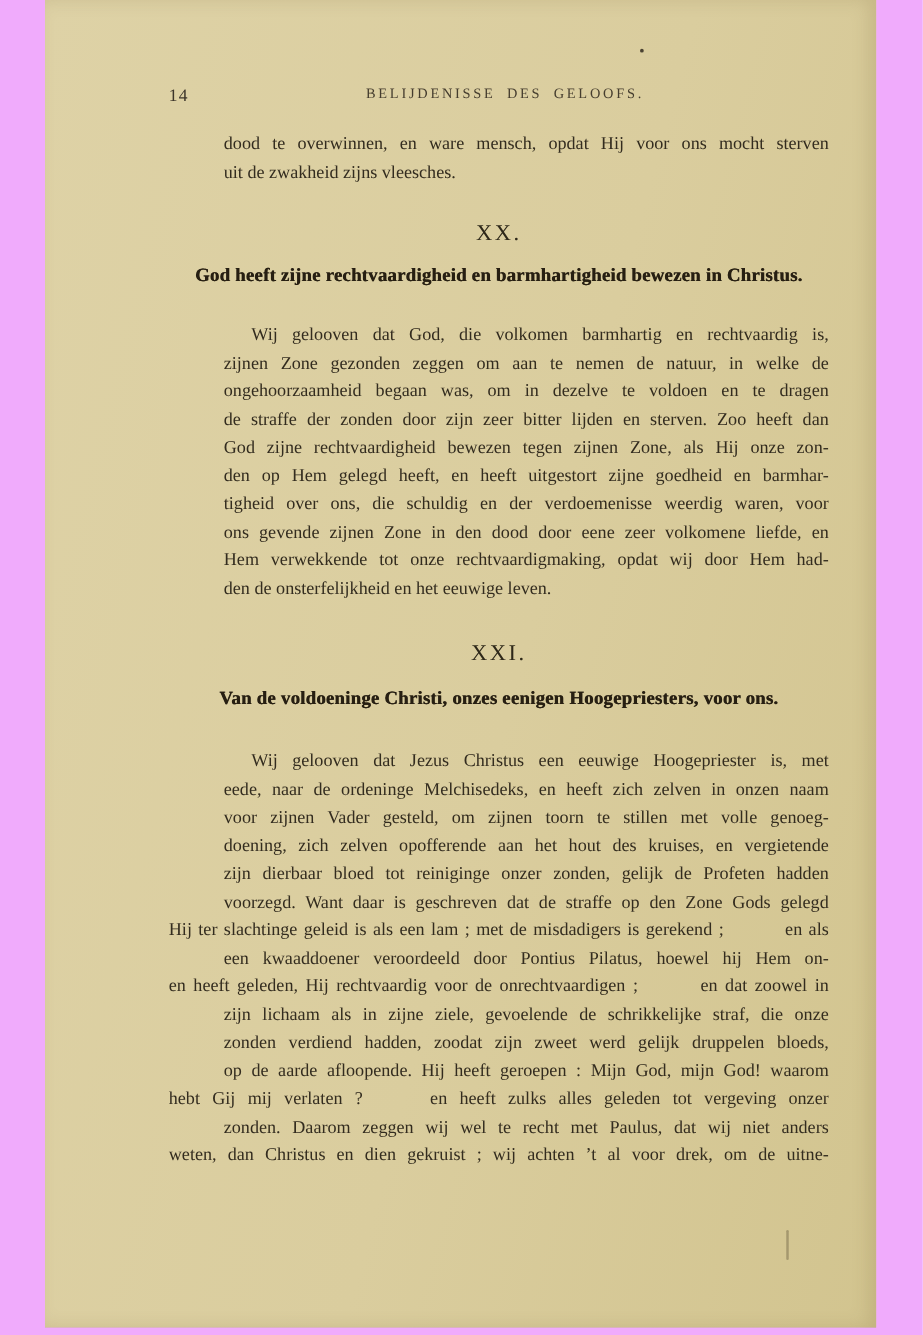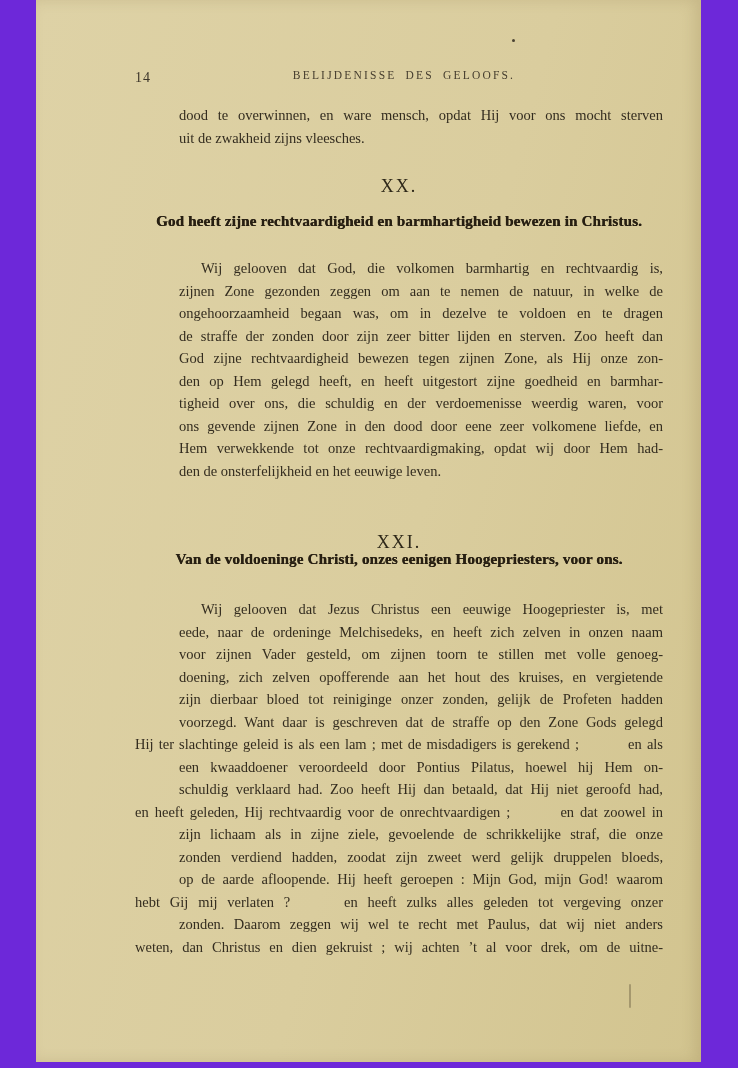--- a/index.html
+++ b/index.html
@@ -5,21 +5,21 @@
   html, body { margin: 0; padding: 0; }
   body {
     width: 738px; height: 1068px;
     background: #ffffff;
     font-family: "Liberation Serif", "DejaVu Serif", serif;
   }
   .viewport {
     position: relative;
     width: 738px; height: 1068px;
     overflow: hidden;
-    background: #6d28d9;
+    background: #f0abfc;
   }
   
   .paper {
     position: absolute;
     left: 36px; top: 0;
     width: 665px; height: 1062px;
     background: linear-gradient(105deg, #ded2a6 0%, #dacd9e 55%, #d2c48f 100%);
     box-shadow: inset -6px 0 14px rgba(120,100,55,0.18);
   }
 
@@ -53,21 +53,21 @@
   .line { text-align: justify; height: 22.5px; overflow: hidden; }
   .line.j { text-align-last: justify; }
   .line.ind { text-indent: 22px; }
   .line .italic { }
   .line .roman { font-style: normal; margin-left: 44px; }
 
   .cont-para   { top: 104px; }
   .secnum-xx   { top: 176px; }
   .sectitle-xx { top: 213px; }
   .para-xx     { top: 257px; }
-  .secnum-xxi  { top: 532px; }
+  .secnum-xxi  { top: 512px; }
   .sectitle-xxi{ top: 551px; }
   .para-xxi    { top: 598px; }
 
   .secnum {
     position: absolute; left: 99px; width: 528px;
     text-align: center;
     font-size: 18px;
     letter-spacing: 2px;
     color: #2e2819;
   }
@@ -132,21 +132,20 @@
     <div class="sectitle sectitle-xxi">Van de voldoeninge Christi, onzes eenigen Hoogepriesters, voor ons.</div>
     <div class="textcol para-xxi">
         <div class="line j ind"><span class="roman">Wij gelooven dat Jezus Christus een eeuwige Hoogepriester is, met</span></div>
         <div class="line j"><span class="roman">eede, naar de ordeninge Melchisedeks, en heeft zich zelven in onzen naam</span></div>
         <div class="line j"><span class="roman">voor zijnen Vader gesteld, om zijnen toorn te stillen met volle genoeg-</span></div>
         <div class="line j"><span class="roman">doening, zich zelven opofferende aan het hout des kruises, en vergietende</span></div>
         <div class="line j"><span class="roman">zijn dierbaar bloed tot reiniginge onzer zonden, gelijk de Profeten hadden</span></div>
         <div class="line j"><span class="roman">voorzegd. Want daar is geschreven </span><span class="italic">dat de straffe op den Zone Gods gelegd</span></div>
         <div class="line j"><span class="italic">Hij ter slachtinge geleid is als een lam ; met de misdadigers is gerekend ;</span><span class="roman"> en als</span></div>
         <div class="line j"><span class="roman">een kwaaddoener veroordeeld door Pontius Pilatus, hoewel hij Hem on-</span></div>
-        <div class="line j"><span class="roman">schuldig verklaard had. </span><span class="italic">Zoo heeft Hij dan betaald, dat Hij niet geroofd had,</span></div>
         <div class="line j"><span class="italic">en heeft geleden, Hij rechtvaardig voor de onrechtvaardigen ;</span><span class="roman"> en dat zoowel in</span></div>
         <div class="line j"><span class="roman">zijn lichaam als in zijne ziele, gevoelende de schrikkelijke straf, die onze</span></div>
         <div class="line j"><span class="roman">zonden verdiend hadden, zoodat zijn zweet werd gelijk druppelen bloeds,</span></div>
         <div class="line j"><span class="roman">op de aarde afloopende. Hij heeft geroepen : </span><span class="italic">Mijn God, mijn God! waarom</span></div>
         <div class="line j"><span class="italic">hebt Gij mij verlaten ? </span><span class="roman">en heeft zulks alles geleden tot vergeving onzer</span></div>
         <div class="line j"><span class="roman">zonden. Daarom zeggen wij wel te recht met Paulus, </span><span class="italic">dat wij niet anders</span></div>
         <div class="line j"><span class="italic">weten, dan Christus en dien gekruist ; wij achten ’t al voor drek, om de uitne-</span></div>
       </div>
 
     <div class="speck speck-top"></div>

